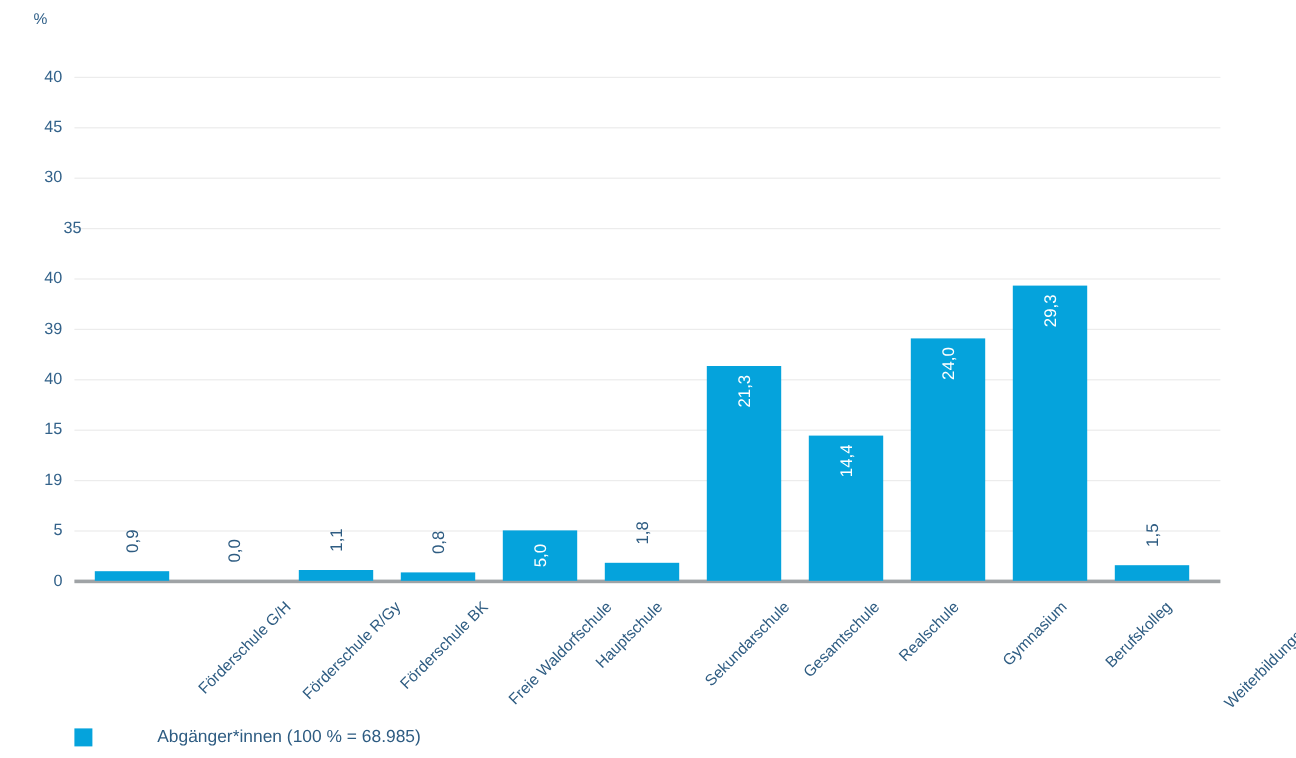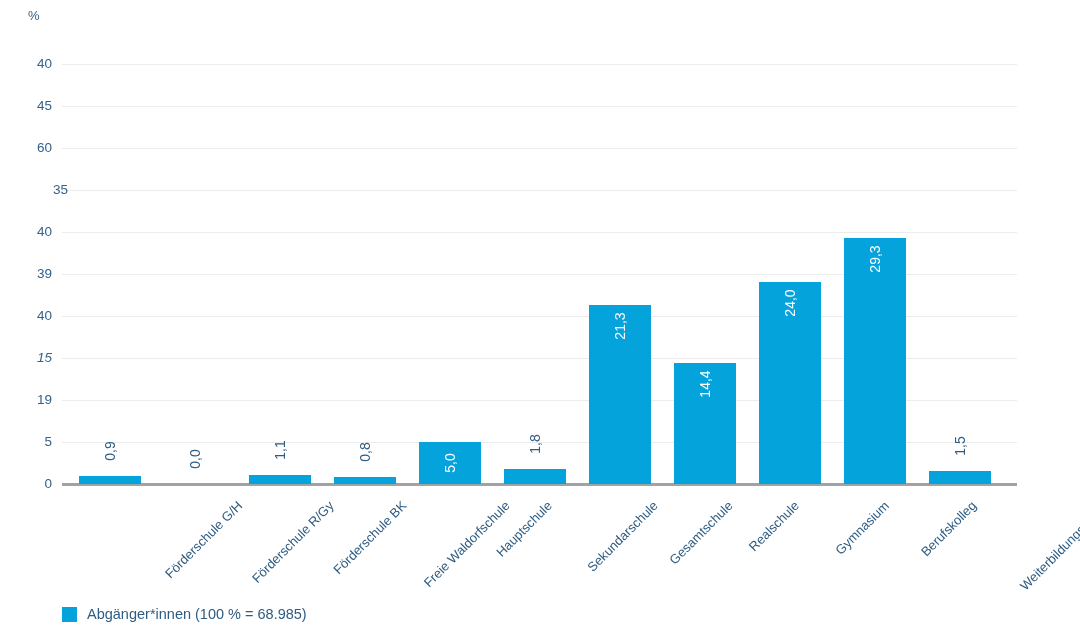--- a/index.html
+++ b/index.html
@@ -132,20 +132,21 @@
   .legend-swatch {
     width: 15px;
     height: 15px;
     background: #05a3dc;
     flex: 0 0 auto;
   }
   .legend-label {
     font-size: 14.5px;
     color: #2e5c82;
     white-space: nowrap;
+    margin-left: 44px;
   }
 </style>
 </head>
 <body>
 
 <div id="chart-root">
 
   <div class="y-unit">%</div>
 
   <div class="plot">
@@ -225,22 +226,22 @@
       <div class="cat-label" style="left: 920px; top: 6px;">Weiterbildungskolleg</div>
     </div>
 
   <div class="legend">
     <div class="legend-swatch"></div>
     <div class="legend-label">Abgänger*innen (100 % = 68.985)</div>
   </div>
 
 <div class="ytick" style="position: absolute; left: 14px; top: 57px; width: 38px; right: auto;">40</div>
     <div class="ytick" style="position: absolute; left: 14px; top: 99px; width: 38px; right: auto;">45</div>
-    <div class="ytick" style="position: absolute; left: 14px; top: 141px; width: 38px; right: auto;">60</div>
+    <div class="ytick" style="position: absolute; left: 14px; top: 141px; width: 38px; right: auto;">30</div>
     <div class="ytick" style="position: absolute; left: 30px; top: 183px; width: 38px; right: auto;">35</div>
     <div class="ytick" style="position: absolute; left: 14px; top: 225px; width: 38px; right: auto;">40</div>
     <div class="ytick" style="position: absolute; left: 14px; top: 267px; width: 38px; right: auto;">39</div>
     <div class="ytick" style="position: absolute; left: 14px; top: 309px; width: 38px; right: auto;">40</div>
-    <div class="ytick" style="position: absolute; left: 14px; top: 351px; width: 38px; right: auto; font-style: italic;">15</div>
+    <div class="ytick" style="position: absolute; left: 14px; top: 351px; width: 38px; right: auto;">15</div>
     <div class="ytick" style="position: absolute; left: 14px; top: 393px; width: 38px; right: auto;">19</div>
     <div class="ytick" style="position: absolute; left: 14px; top: 435px; width: 38px; right: auto;">5</div>
     <div class="ytick" style="position: absolute; left: 14px; top: 477px; width: 38px; right: auto;">0</div>
   </div>
 
 </body></html>

